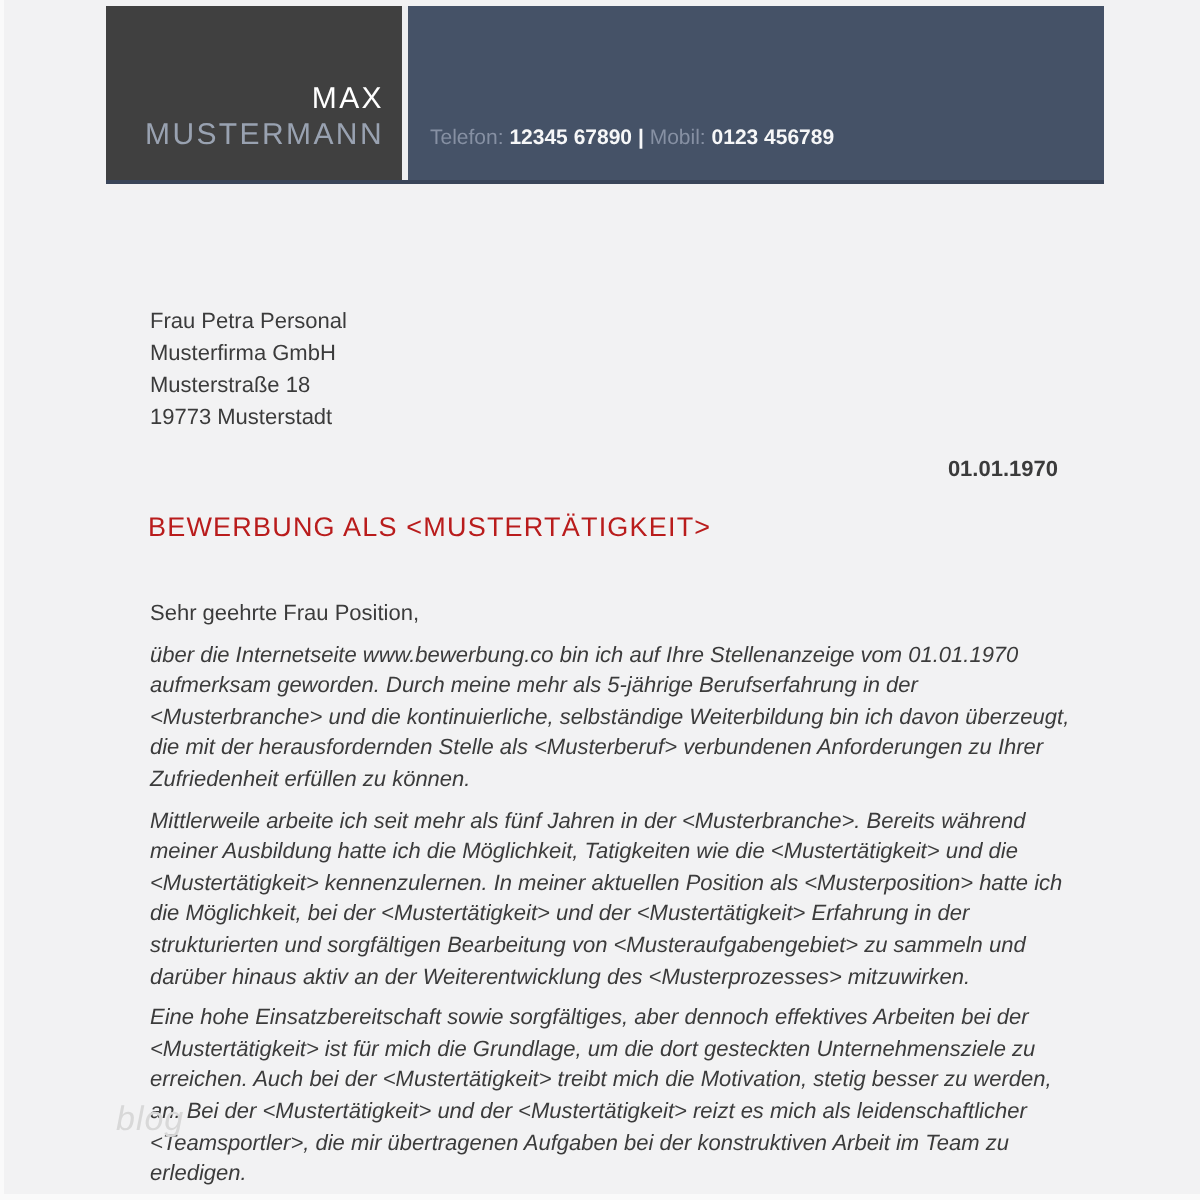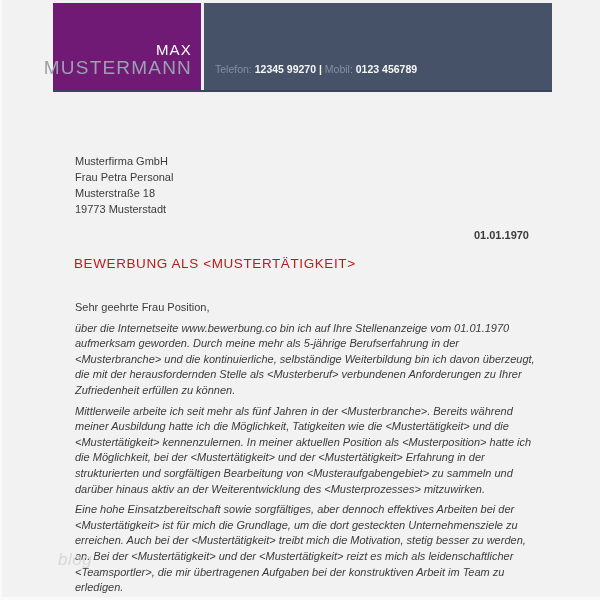--- a/index.html
+++ b/index.html
@@ -19,41 +19,41 @@
 
   
   .header {
     position: absolute; left: 51px; top: 3px;
     width: 499px; height: 87px;
     display: flex;
     border-bottom: 2px solid #3a4559;
   }
   .header-left {
     width: 148px;
-    background: #701a75;
+    background: #404040;
     display: flex; flex-direction: column;
     justify-content: flex-end; align-items: flex-end;
     padding: 0 9px 13px 0;
     box-sizing: border-box;
   }
   .header-divider { width: 3px; background: #edeef0; }
   .header-right {
     flex: 1;
     background: #455267;
     display: flex; flex-direction: column;
     justify-content: flex-end;
     padding: 0 0 13px 11px;
     box-sizing: border-box;
   }
   .name1 {
     color: #ffffff; font-size: 15px; line-height: 18px;
     letter-spacing: 1.2px; white-space: nowrap;
   }
   .name2 {
-    color: #99a2b1; font-size: 19px; line-height: 18px;
+    color: #99a2b1; font-size: 15px; line-height: 18px;
     letter-spacing: 1.2px; white-space: nowrap; text-align: right;
   }
   .contact-line {
     font-size: 10.5px; line-height: 15px;
     color: #8690a3; white-space: nowrap;
   }
   .contact-line .val { color: #f6f7f8; font-weight: bold; }
 
   
   .recipient {
@@ -91,31 +91,31 @@
 
   <div class="header">
     <div class="header-left">
       <div class="name1">MAX</div>
       <div class="name2">MUSTERMANN</div>
     </div>
     <div class="header-divider"></div>
     <div class="header-right">
       <div class="contact-line">
         <span class="lbl">Telefon:</span>
-        <span class="val">12345 99270</span>
+        <span class="val">12345 67890</span>
         <span class="val">|</span>
         <span class="lbl">Mobil:</span>
         <span class="val">0123 456789</span>
       </div>
     </div>
   </div>
 
   <div class="recipient">
+    <div>Frau Petra Personal</div>
     <div>Musterfirma GmbH</div>
-    <div>Frau Petra Personal</div>
     <div>Musterstraße 18</div>
     <div>19773 Musterstadt</div>
   </div>
 
   <div class="date">01.01.1970</div>
 
   <div class="subject">BEWERBUNG ALS &lt;MUSTERTÄTIGKEIT&gt;</div>
 
   <div class="letter-body">
     <div class="salutation">Sehr geehrte Frau Position,</div>

